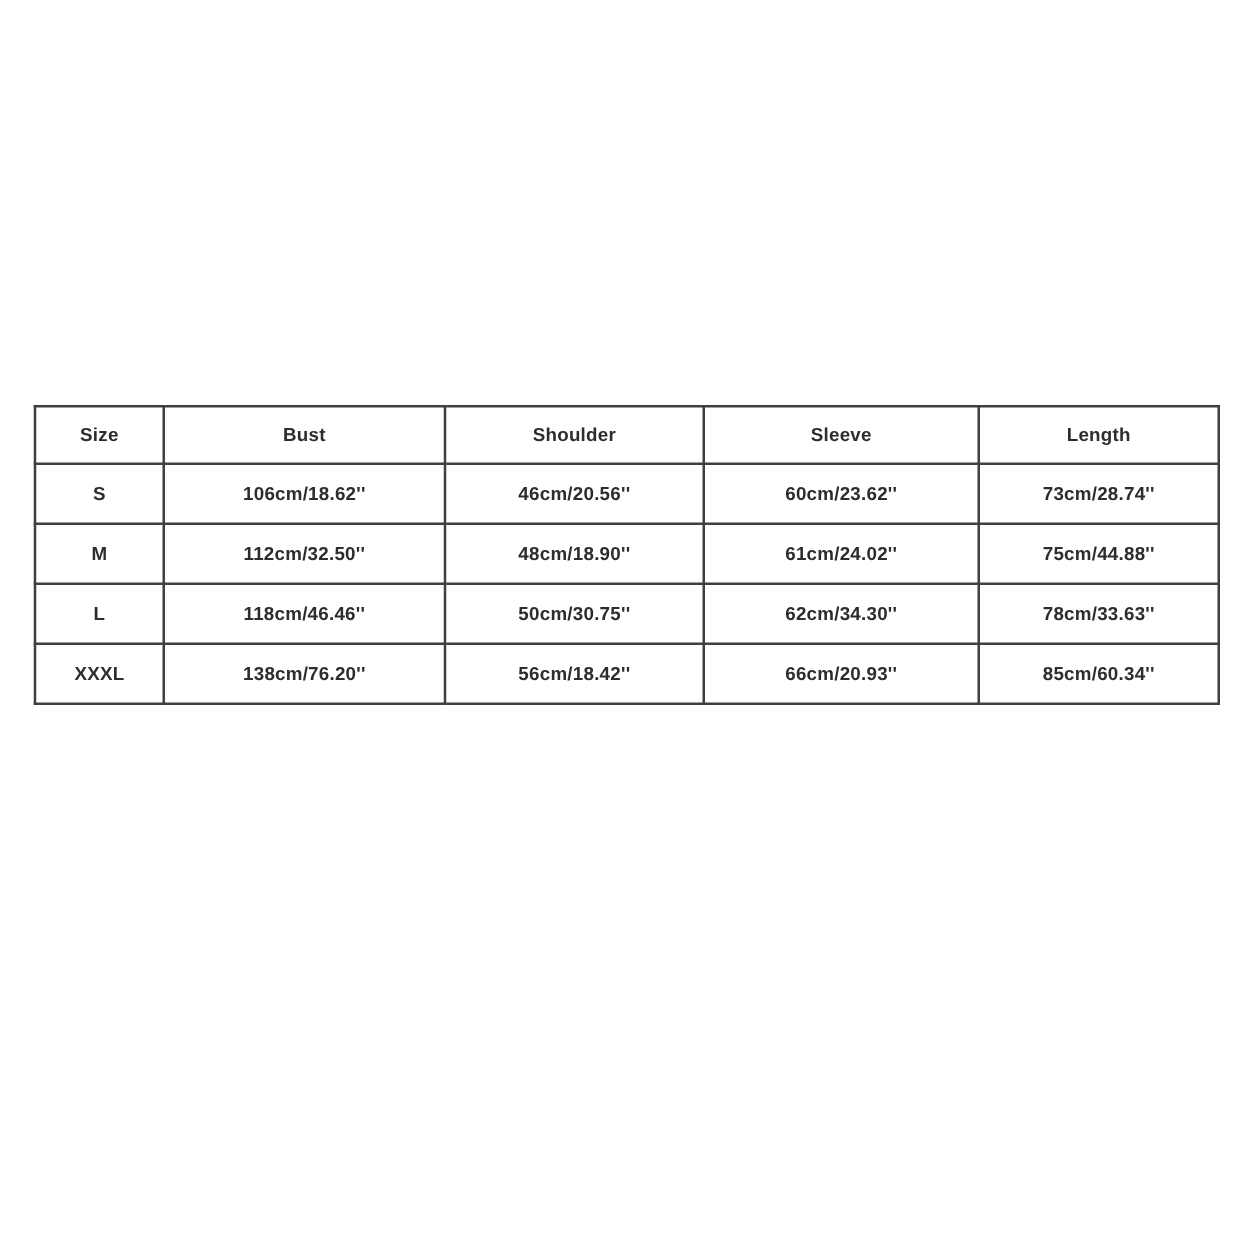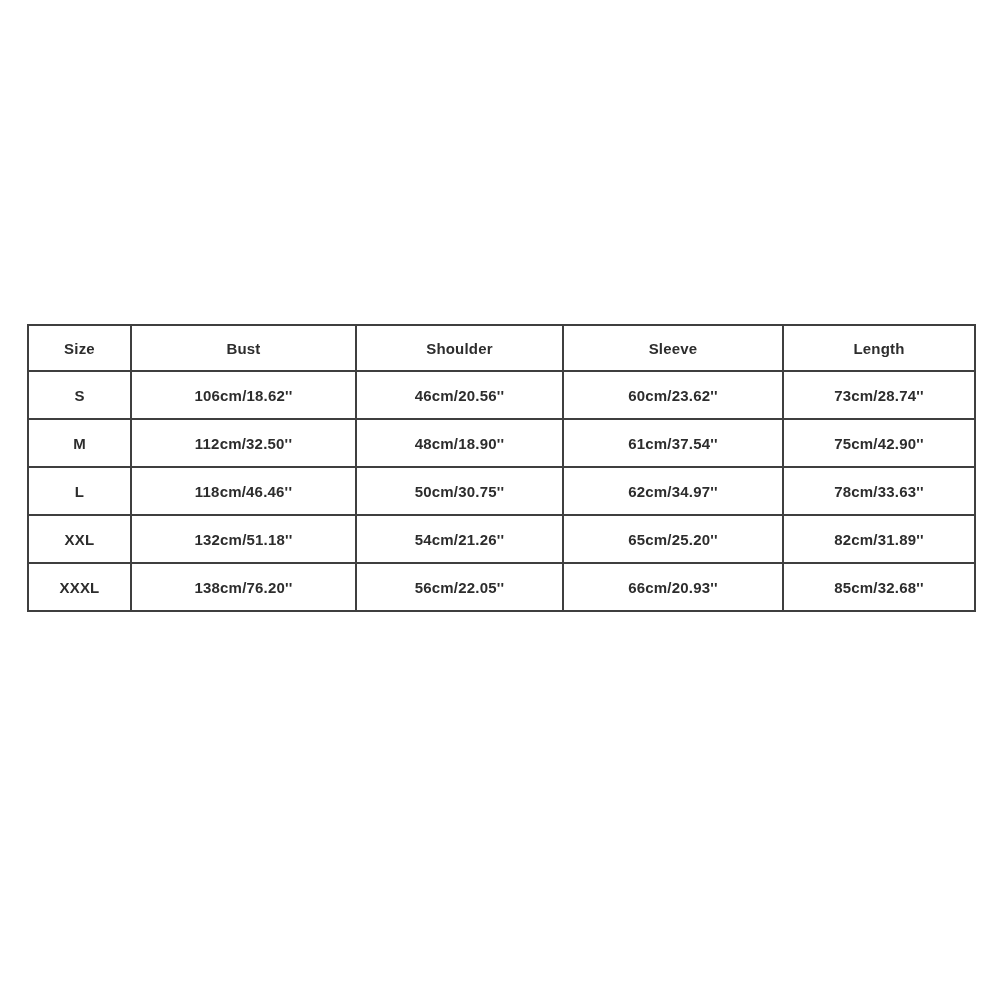--- a/index.html
+++ b/index.html
@@ -82,39 +82,32 @@
           <td>S</td>
           <td>106cm/18.62''</td>
           <td>46cm/20.56''</td>
           <td>60cm/23.62''</td>
           <td>73cm/28.74''</td>
         </tr>
         <tr>
           <td>M</td>
           <td>112cm/32.50''</td>
           <td>48cm/18.90''</td>
-          <td>61cm/37.54''</td>
-          <td>75cm/42.90''</td>
+          <td>61cm/24.02''</td>
+          <td>75cm/44.88''</td>
         </tr>
         <tr>
           <td>L</td>
           <td>118cm/46.46''</td>
           <td>50cm/30.75''</td>
-          <td>62cm/34.97''</td>
+          <td>62cm/34.30''</td>
           <td>78cm/33.63''</td>
-        </tr>
-        <tr>
-          <td>XXL</td>
-          <td>132cm/51.18''</td>
-          <td>54cm/21.26''</td>
-          <td>65cm/25.20''</td>
-          <td>82cm/31.89''</td>
         </tr>
         <tr>
           <td>XXXL</td>
           <td>138cm/76.20''</td>
-          <td>56cm/22.05''</td>
+          <td>56cm/18.42''</td>
           <td>66cm/20.93''</td>
-          <td>85cm/32.68''</td>
+          <td>85cm/60.34''</td>
         </tr>
       </tbody>
   </table>
 </div>
 
 </body></html>

